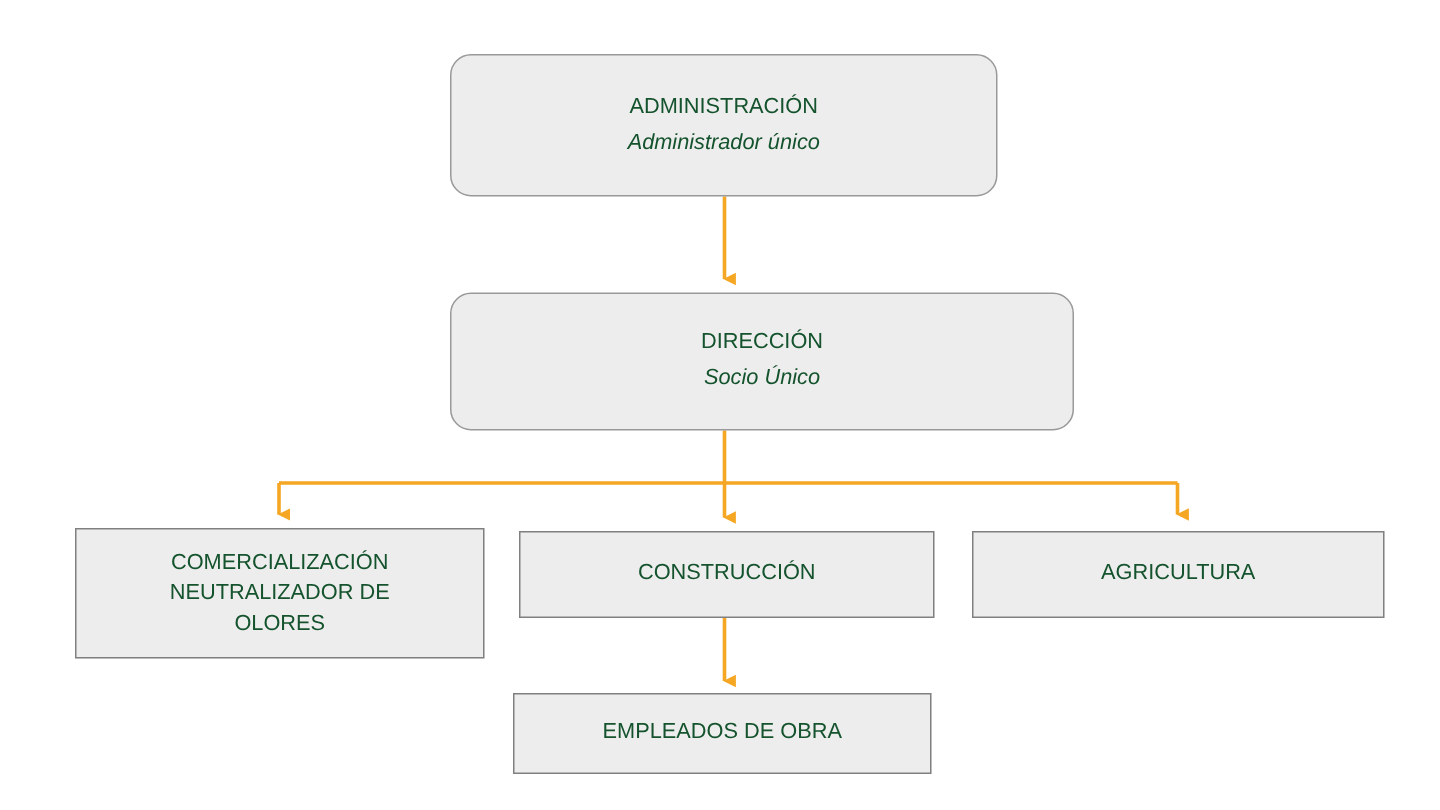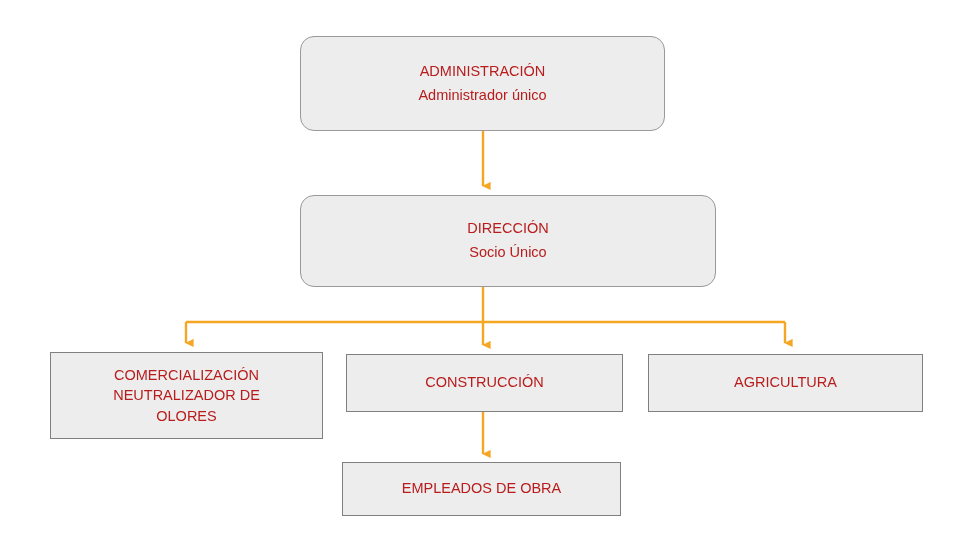--- a/index.html
+++ b/index.html
@@ -18,34 +18,35 @@
   .node {
     position: absolute;
     box-sizing: border-box;
     background: #ededed;
     border: 1px solid #808080;
     display: flex;
     flex-direction: column;
     align-items: center;
     justify-content: center;
     text-align: center;
-    color: #b91c1c;
+    color: #14532d;
     font-size: 14.5px;
     line-height: 1.35;
   }
   .node.rounded {
     border-radius: 14px;
     border-color: #999999;
   }
   .node .title {
     display: block;
   }
   .node .subtitle {
     display: block;
     margin-top: 4px;
+    font-style: italic;
   }
   .node .multiline {
     display: block;
     white-space: pre-line;
     line-height: 1.42;
   }
   .edge-layer {
     position: absolute;
     left: 0;
     top: 0;

